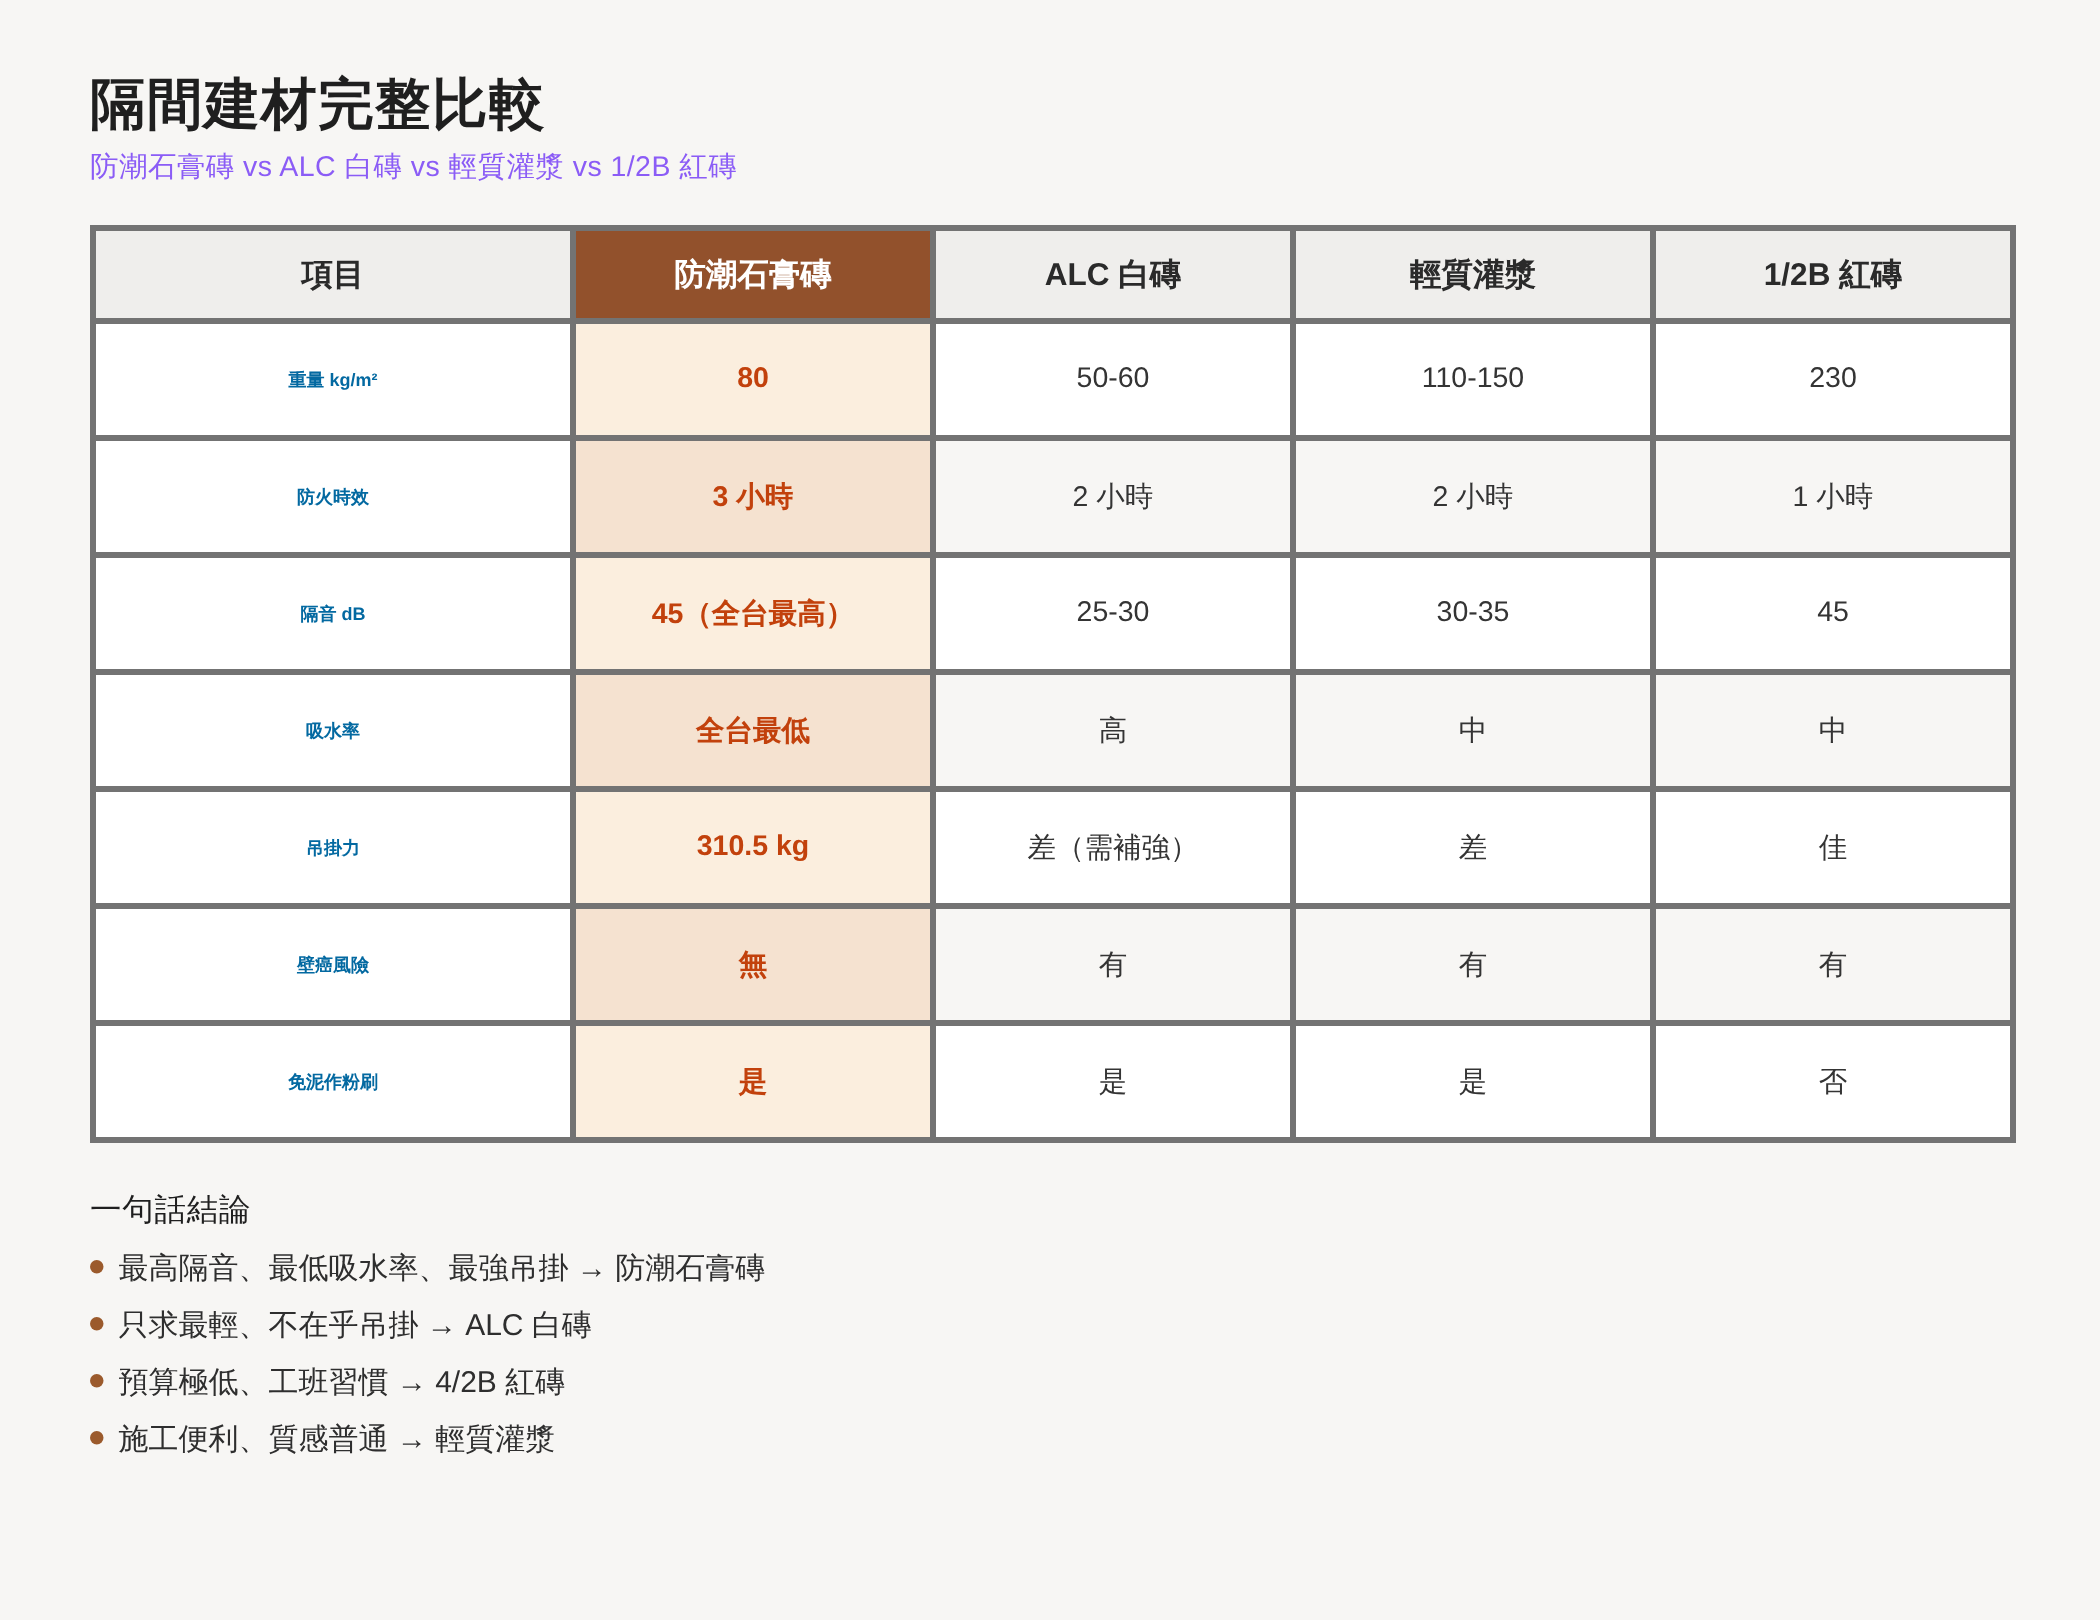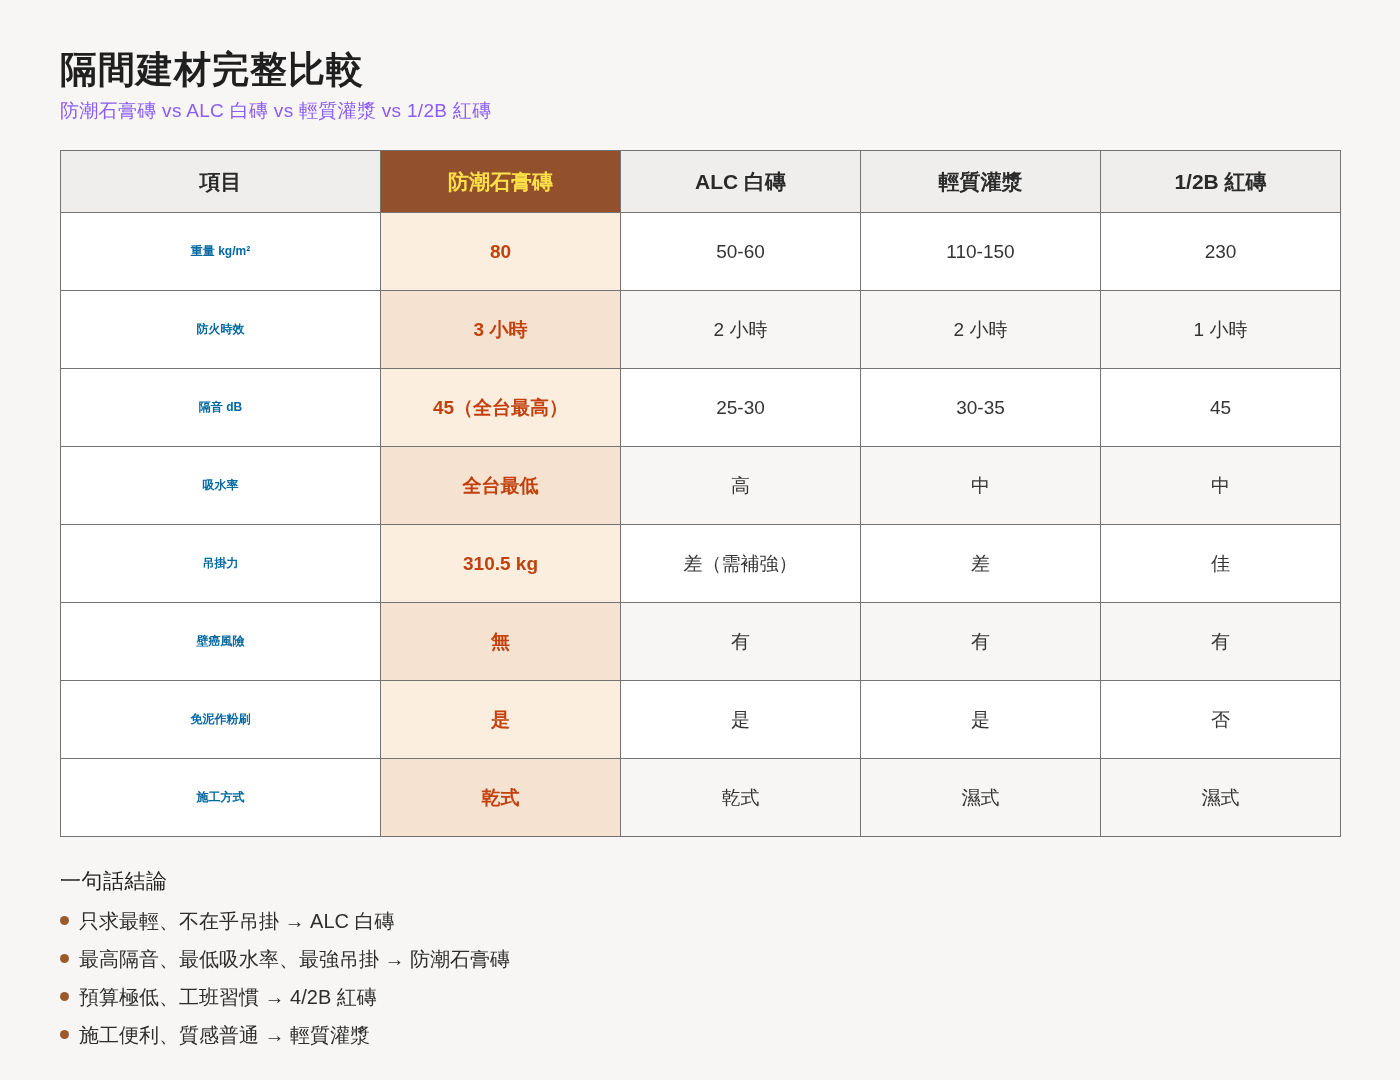--- a/index.html
+++ b/index.html
@@ -38,38 +38,38 @@
   table.compare {
     border-collapse: collapse;
     width: 1280px;
     table-layout: fixed;
     background: #ffffff;
   }
   table.compare col.c-item { width: 320px; }
   table.compare col.c-hl   { width: 240px; }
   table.compare col.c-n    { width: 240px; }
   table.compare th, table.compare td {
-    border: 1px solid #737373;
+    border: 4px solid #737373;
     text-align: center;
     font-size: 19px;
     color: #343434;
     height: 78px;
     padding: 0 6px;
     box-sizing: border-box;
   }
   table.compare thead th {
     background: #efeeec;
     font-weight: bold;
     font-size: 21px;
     color: #2a2a2a;
     height: 62px;
   }
   table.compare thead th.hl {
     background: #92512c;
-    color: #fde047;
+    color: #ffffff;
   }
   table.compare tbody td.rowlabel {
     background: #ffffff;
     font-weight: bold;
     font-size: 12px;
     color: #0369a1;
   }
   table.compare tbody td.hl {
     background: #fbeede;
     color: #c2410c;
@@ -187,40 +187,33 @@
         <td class="plain">有</td>
         <td class="plain">有</td>
       </tr>
       <tr>
         <td class="rowlabel">免泥作粉刷</td>
         <td class="hl">是</td>
         <td class="plain">是</td>
         <td class="plain">是</td>
         <td class="plain">否</td>
       </tr>
-      <tr>
-        <td class="rowlabel">施工方式</td>
-        <td class="hl">乾式</td>
-        <td class="plain">乾式</td>
-        <td class="plain">濕式</td>
-        <td class="plain">濕式</td>
-      </tr>
     </tbody>
   </table>
 
   <div class="summary">
     <h2>一句話結論</h2>
     <ul>
       <li>
         <span class="bullet"></span>
+        <span>最高隔音、最低吸水率、最強吊掛 → 防潮石膏磚</span>
+      </li>
+      <li>
+        <span class="bullet"></span>
         <span>只求最輕、不在乎吊掛 → ALC 白磚</span>
-      </li>
-      <li>
-        <span class="bullet"></span>
-        <span>最高隔音、最低吸水率、最強吊掛 → 防潮石膏磚</span>
       </li>
       <li>
         <span class="bullet"></span>
         <span>預算極低、工班習慣 → 4/2B 紅磚</span>
       </li>
       <li>
         <span class="bullet"></span>
         <span>施工便利、質感普通 → 輕質灌漿</span>
       </li>
     </ul>

